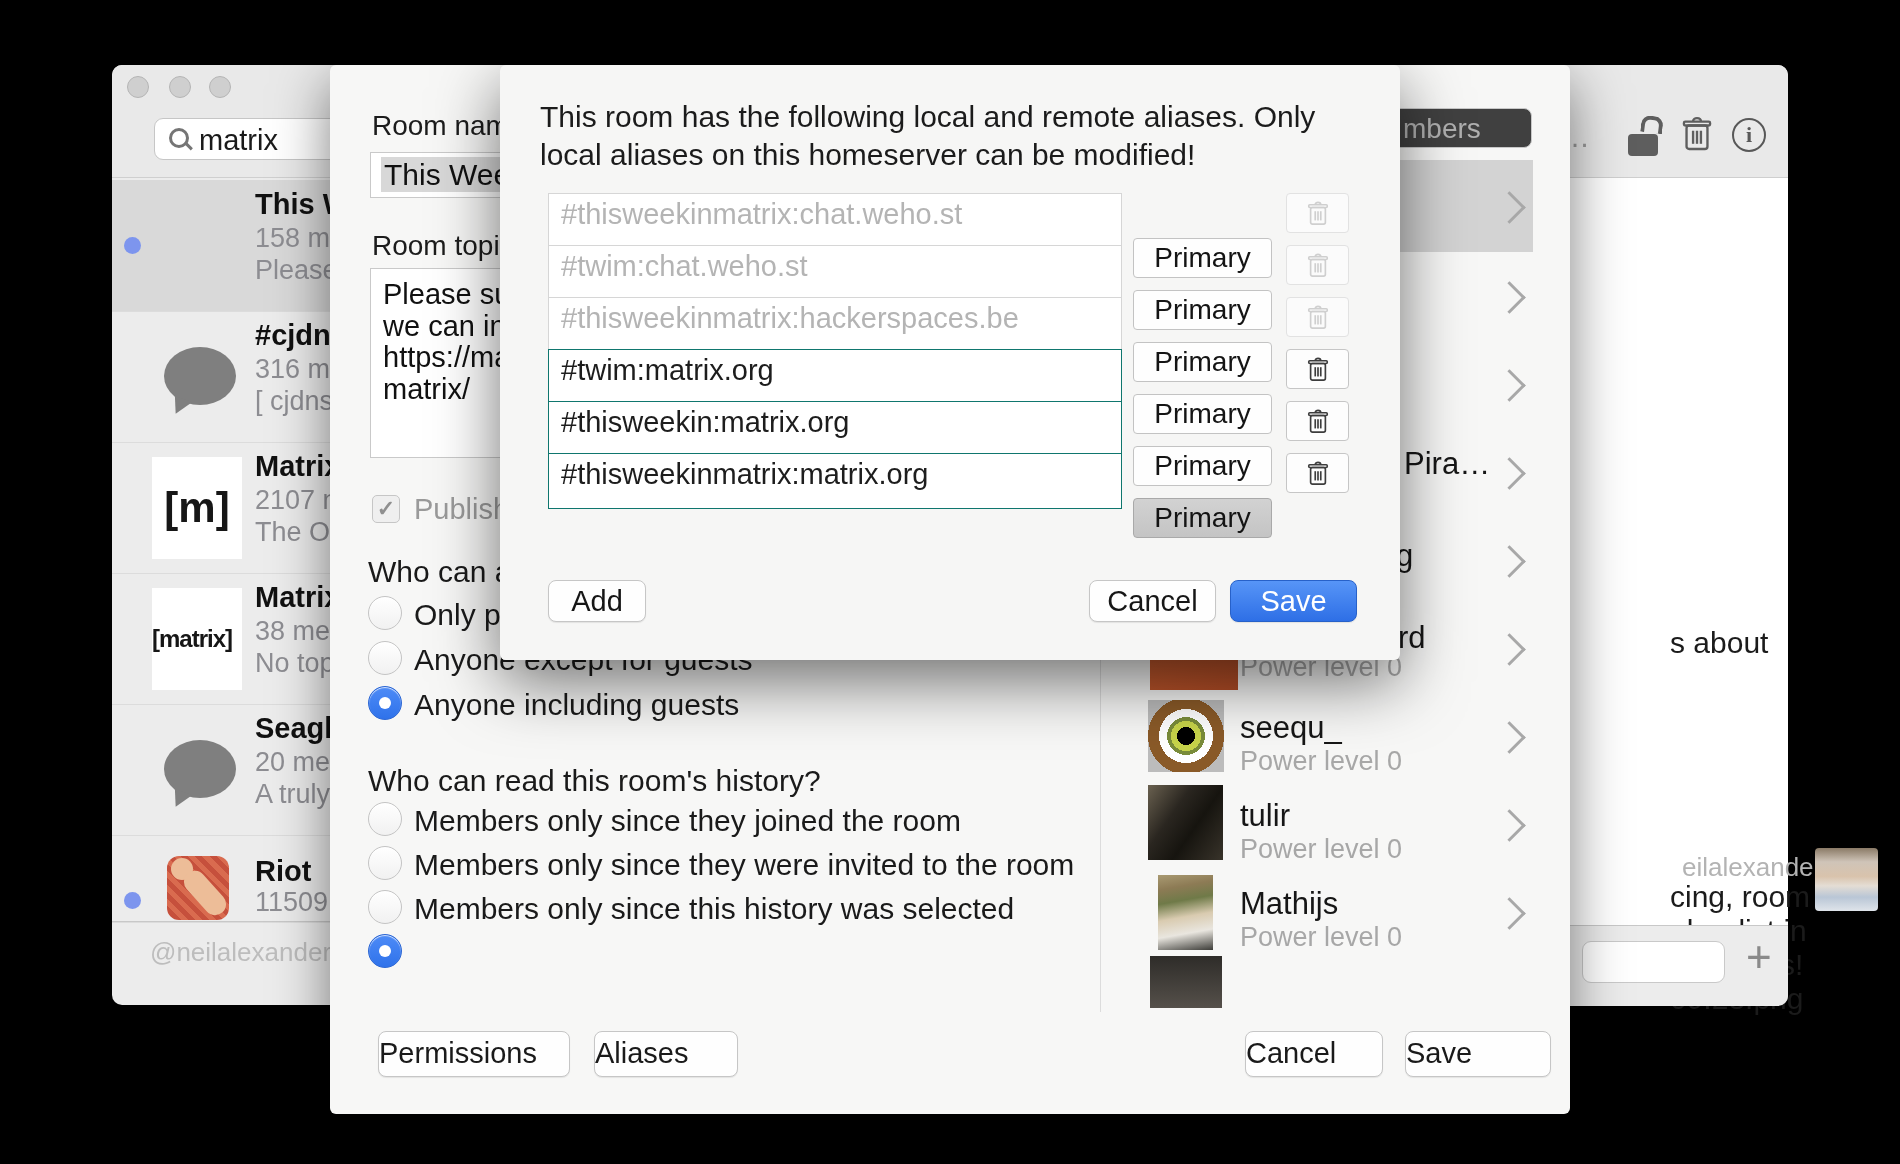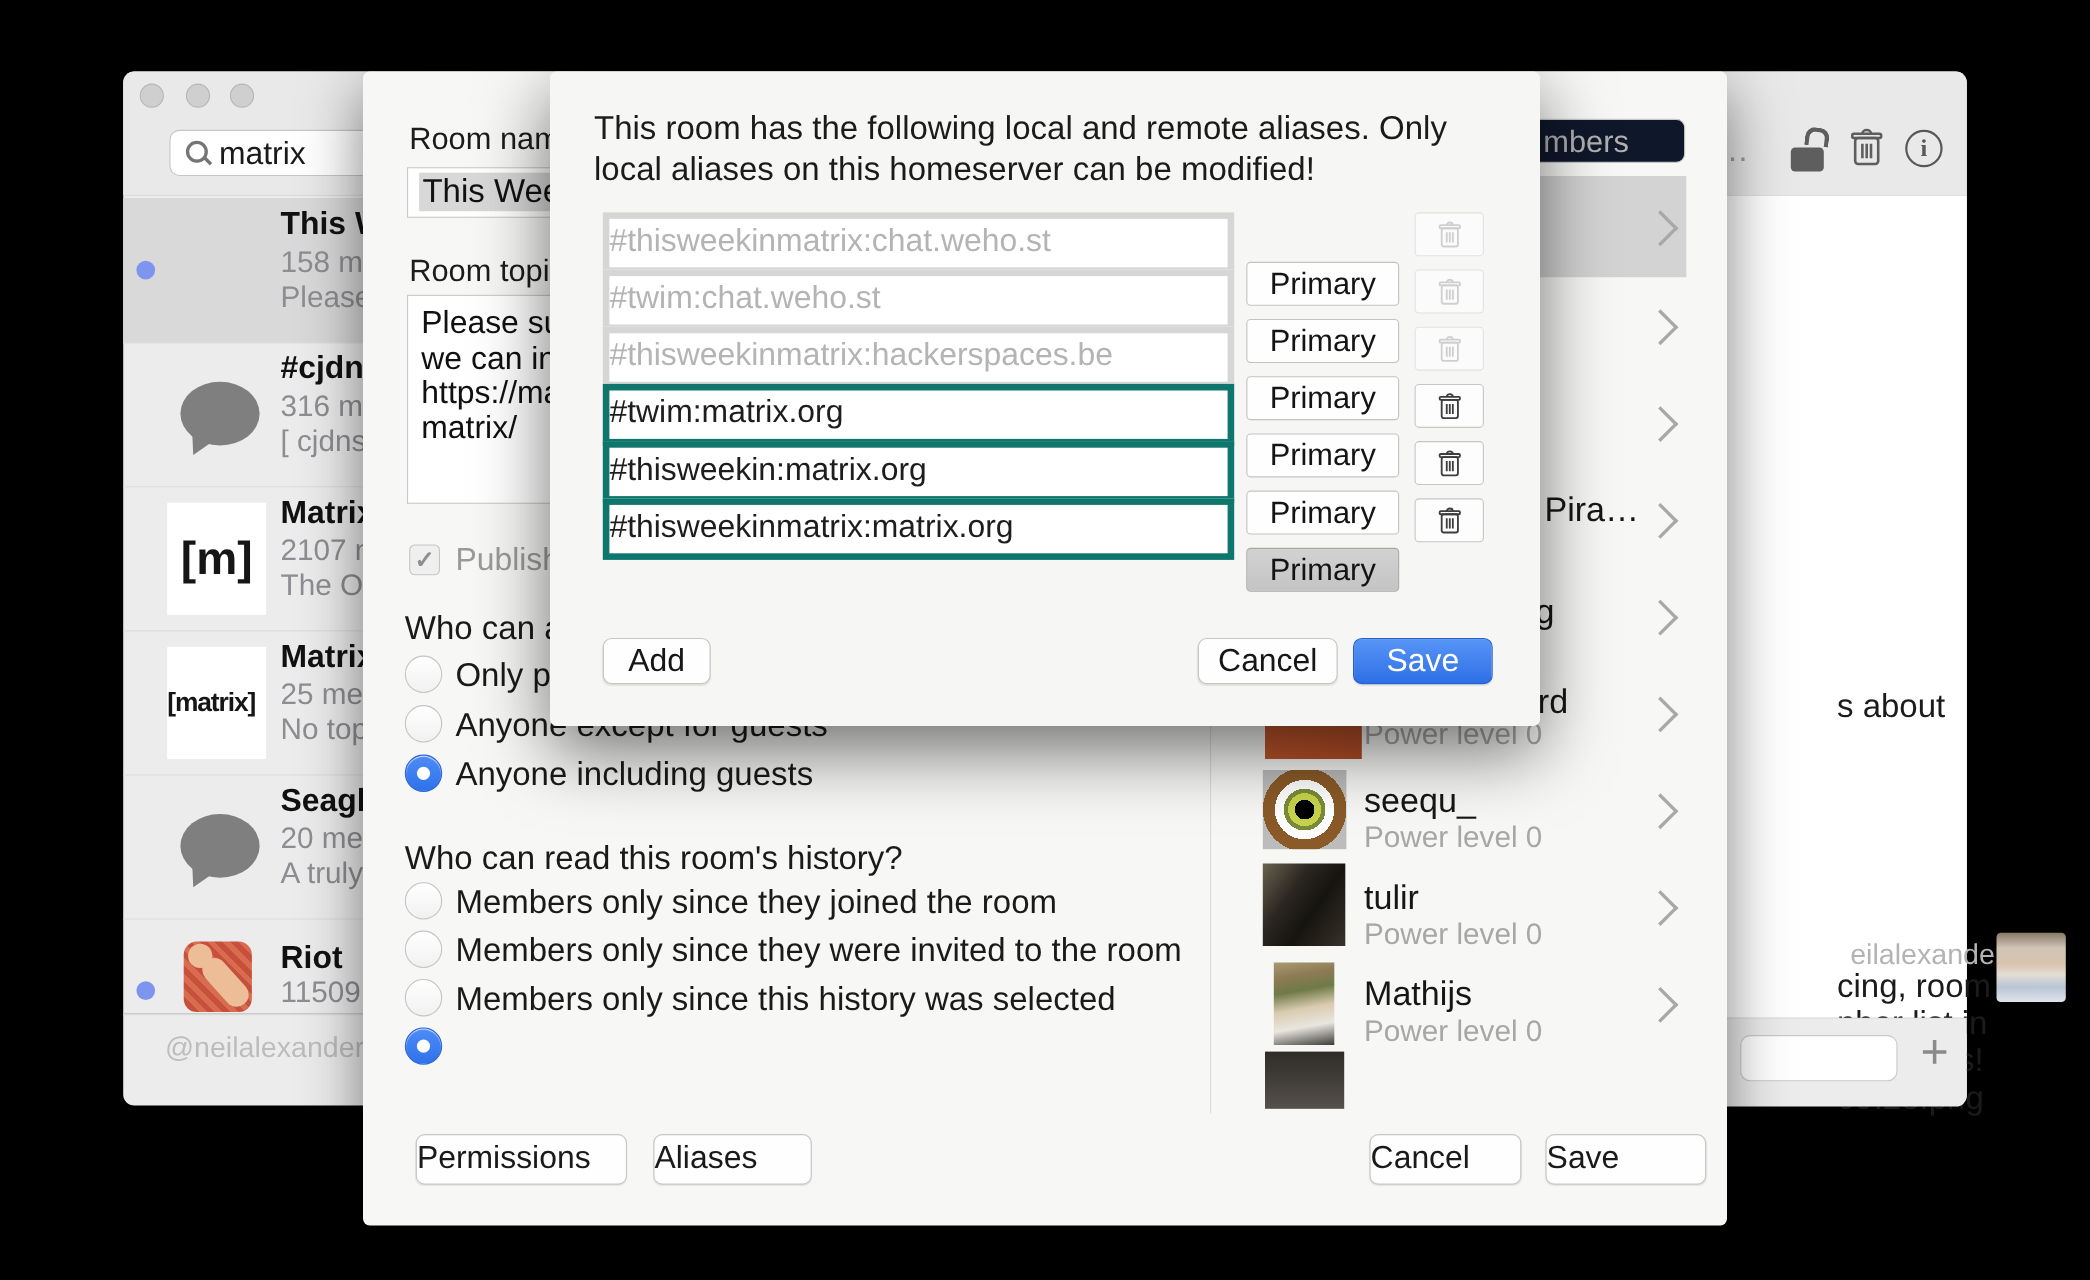--- a/index.html
+++ b/index.html
@@ -86,42 +86,42 @@
   .cb-label{position:absolute;font-size:29px;color:#9a9a9a;white-space:nowrap;}
   .q-label{position:absolute;font-size:30px;color:#1a1a1a;white-space:nowrap;}
   .radio{position:absolute;width:32px;height:32px;border-radius:50%;background:linear-gradient(#ffffff,#f1f1f1);
          border:1px solid #c4c4c4;box-shadow:inset 0 1px 1px rgba(255,255,255,.8);}
   .radio.on{background:linear-gradient(#4d8bf7,#2f72ea);border:1px solid #2b66d4;}
   .radio.on::after{content:"";position:absolute;left:10px;top:10px;width:12px;height:12px;border-radius:50%;background:#fff;}
   .r-label{position:absolute;font-size:30px;color:#1a1a1a;white-space:nowrap;}
   .mac-btn{position:absolute;background:#fefefe;border:1px solid #c6c6c6;border-radius:8px;
            font-size:29px;color:#1a1a1a;box-shadow:0 1px 1px rgba(0,0,0,.08);}
   .v-divider{position:absolute;left:770px;top:111px;width:1px;height:836px;background:#dcdcdc;}
-  .mfilter{position:absolute;left:1010px;top:43px;width:192px;height:40px;background:#0f172a;border:1px solid #c8c8c8;
+  .mfilter{position:absolute;left:1010px;top:43px;width:192px;height:40px;background:#404040;border:1px solid #c8c8c8;
            border-radius:8px;font-size:28px;color:#b0b0b0;line-height:40px;padding-left:62px;box-sizing:border-box;}
   .mrow-sel{position:absolute;left:771px;top:95px;width:432px;height:92px;background:#d3d3d3;}
   .chev{position:absolute;left:1168px;width:20px;height:20px;border-top:3px solid #a8a8a8;border-right:3px solid #a8a8a8;
         transform:rotate(45deg);}
   .m-name{position:absolute;font-size:31px;color:#161616;white-space:nowrap;}
   .m-power{position:absolute;font-size:27px;color:#a7a7a7;white-space:nowrap;}
   .m-av{position:absolute;overflow:hidden;}
   .m-av.orange{background:linear-gradient(135deg,#c75d2f,#b44d26);}
   .m-av.eye{background:radial-gradient(circle at 50% 50%,#000 0 9px,#c8d44a 9px 15px,#7a8c3a 15px 19px,#ffffff 19px 27px,#8a5a28 27px 38px,#bcbcbc 38px);}
   .m-av.tulir{background:linear-gradient(125deg,#6a6150 0%,#2a2620 35%,#16140f 60%,#38332a 100%);}
   .m-av.mathijs{background:linear-gradient(170deg,#a99a72 0%,#8d7b55 18%,#6f7a48 35%,#d9cbb0 55%,#e9e6df 75%,#3c3c38 100%);}
   .m-av.partial{background:linear-gradient(180deg,#2e2c29,#55504a);}
 
   
   .aliases-dialog{left:500px;top:65px;width:900px;height:595px;background:#f6f6f5;border-radius:6px;
                   box-shadow:0 22px 65px rgba(0,0,0,.55);}
   .ad-msg{position:absolute;left:40px;top:33px;width:810px;font-size:30px;line-height:38px;color:#1b1b1b;}
   .alias-row{position:absolute;left:0;width:900px;height:40px;}
   .ar1{top:128px}.ar2{top:180px}.ar3{top:232px}.ar4{top:284px}.ar5{top:336px}.ar6{top:388px}
-  .alias-field{position:absolute;left:48px;top:0;width:574px;height:56px;background:#fff;border:6px solid #0f766e;
-               font-size:29px;line-height:40px;color:#1d1d1d;padding-left:0;box-sizing:border-box;white-space:nowrap;overflow:hidden;}
+  .alias-field{position:absolute;left:48px;top:0;width:574px;height:56px;background:#fff;border:1px solid #0f766e;
+               font-size:29px;line-height:40px;color:#1d1d1d;padding-left:12px;box-sizing:border-box;white-space:nowrap;overflow:hidden;}
   .alias-field.disabled{color:#b4b4b4;border-color:#d6d6d6;}
   .primary-btn{position:absolute;left:633px;top:0;width:139px;height:40px;background:#fefefe;border:1px solid #c3c3c3;
                border-radius:4px;font-size:28px;color:#141414;text-align:center;line-height:38px;box-sizing:border-box;margin-top:45px;}
   .primary-btn.pressed{background:linear-gradient(#d2d2d2,#c4c4c4);border-color:#a9a9a9;}
   .trash-btn{position:absolute;left:786px;top:0;width:63px;height:40px;background:#fdfdfd;border:1px solid #c6c6c6;
              border-radius:4px;color:#3d3d3d;display:flex;align-items:center;justify-content:center;box-sizing:border-box;}
   .trash-btn.disabled{border-color:#e2e2e2;color:#cfcfcf;background:#fbfbfb;}
   .ad-btn{position:absolute;top:515px;height:42px;background:#fefefe;border:1px solid #c6c6c6;border-radius:8px;
           font-size:29px;color:#161616;text-align:center;line-height:40px;box-sizing:border-box;box-shadow:0 1px 1px rgba(0,0,0,.08);}
   .ad-add{left:48px;width:98px;}
@@ -174,21 +174,21 @@
     </div>
     <div class="room-row rr3">
       <div class="av-tile av-mtext">[m]</div>
       <span class="room-name">Matrix</span>
       <span class="room-l2">2107 n</span>
       <span class="room-l3">The Ot</span>
     </div>
     <div class="room-row rr4">
       <div class="av-tile av-matrixtext">[matrix]</div>
       <span class="room-name">Matrix</span>
-      <span class="room-l2">25 me</span>
+      <span class="room-l2">38 me</span>
       <span class="room-l3">No top</span>
     </div>
     <div class="room-row rr5">
       <span class="av-bubble"></span>
       <span class="room-name">Seagla</span>
       <span class="room-l2">20 me</span>
       <span class="room-l3">A truly</span>
     </div>
     <div class="room-row rr6">
       <span class="unread-dot" style="top:57px"></span>

